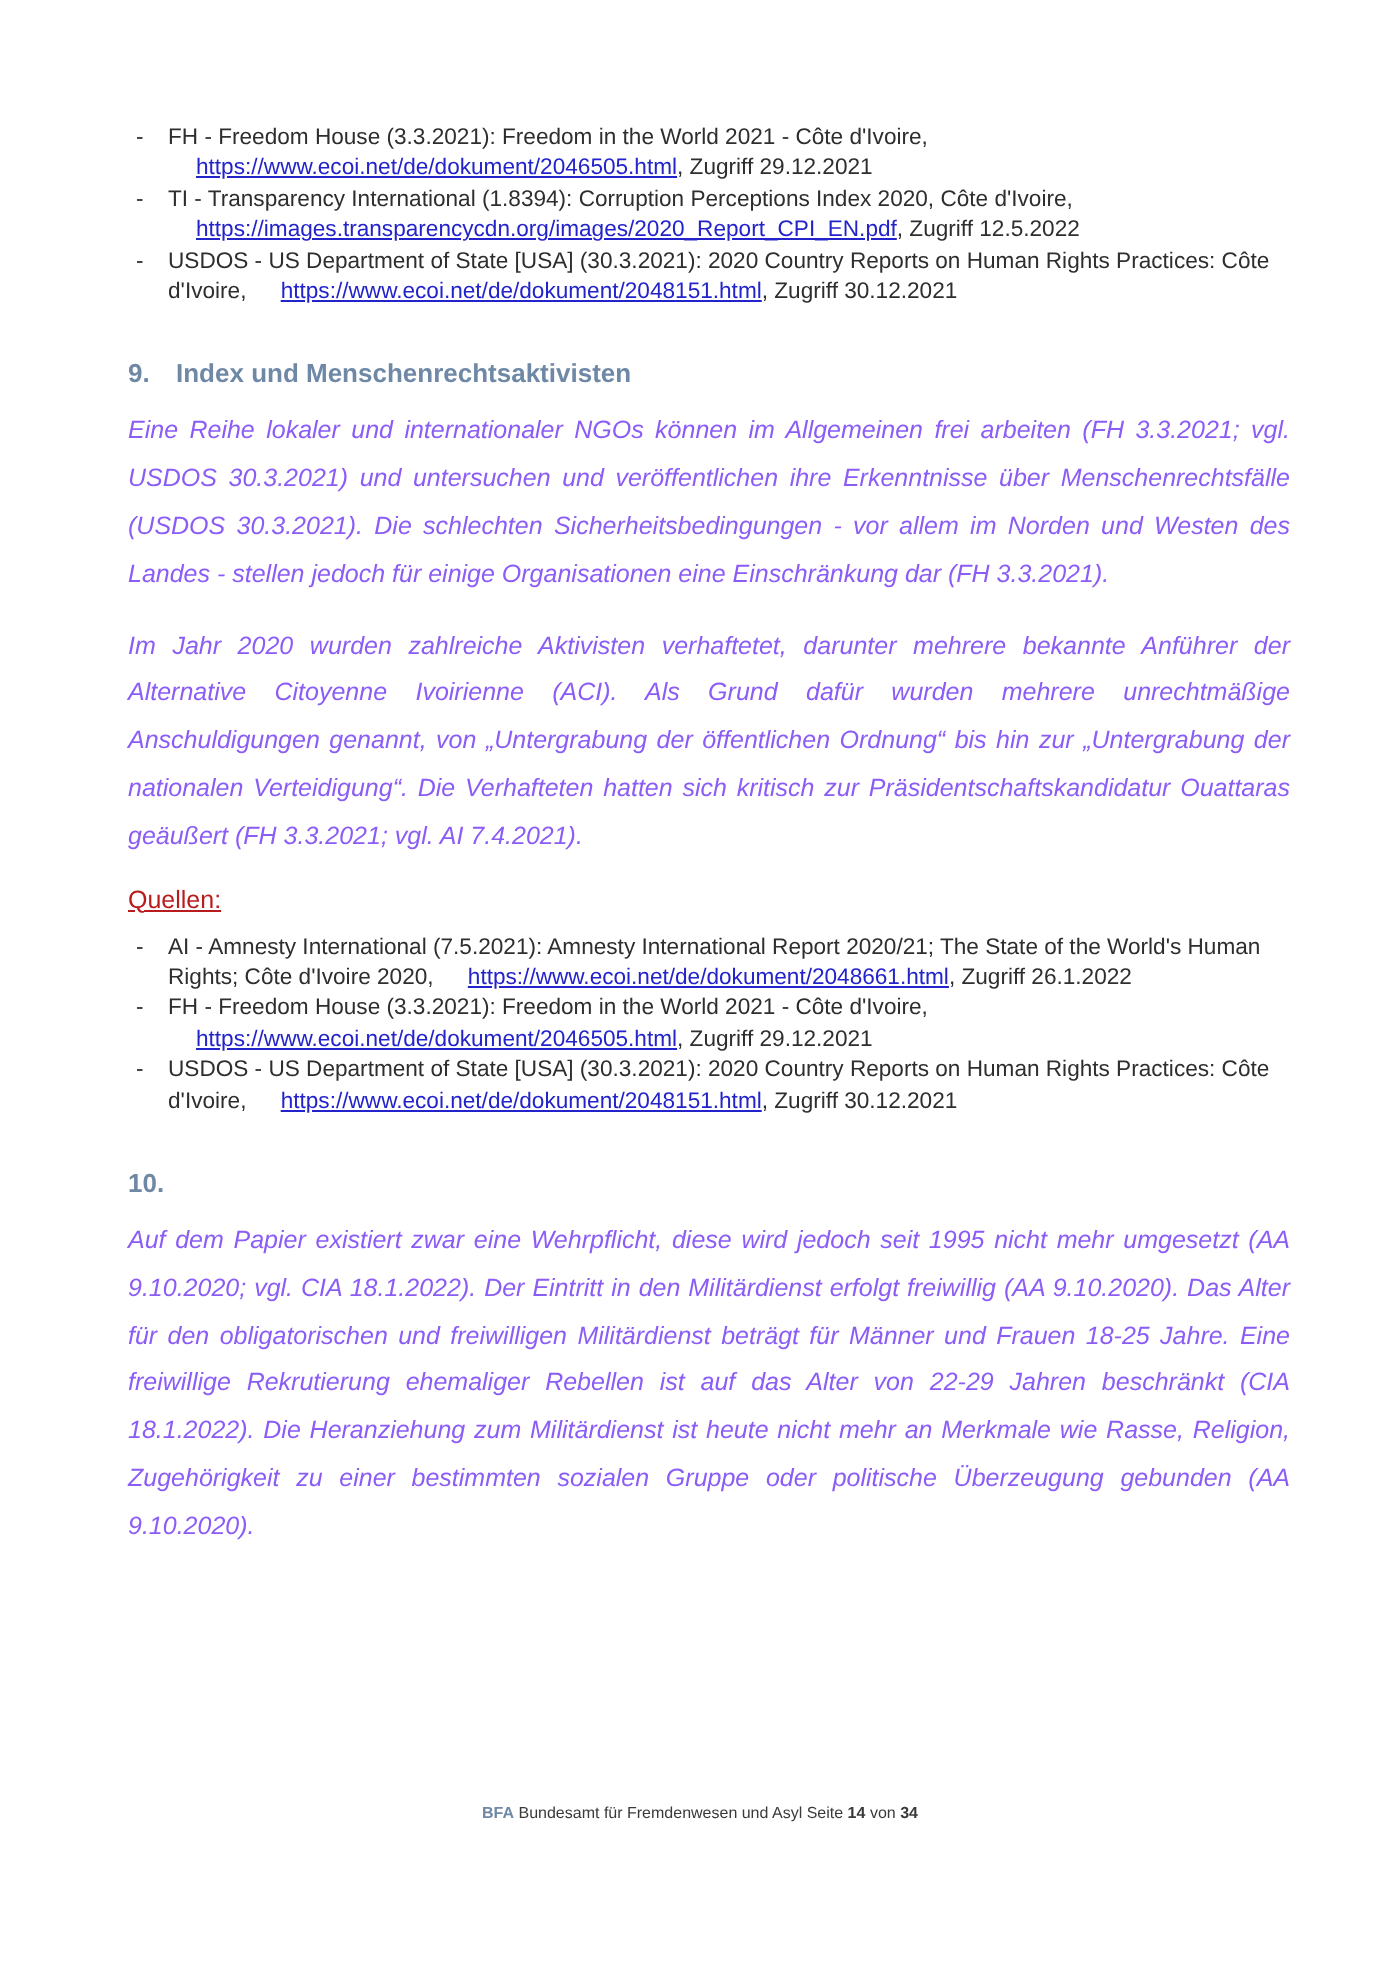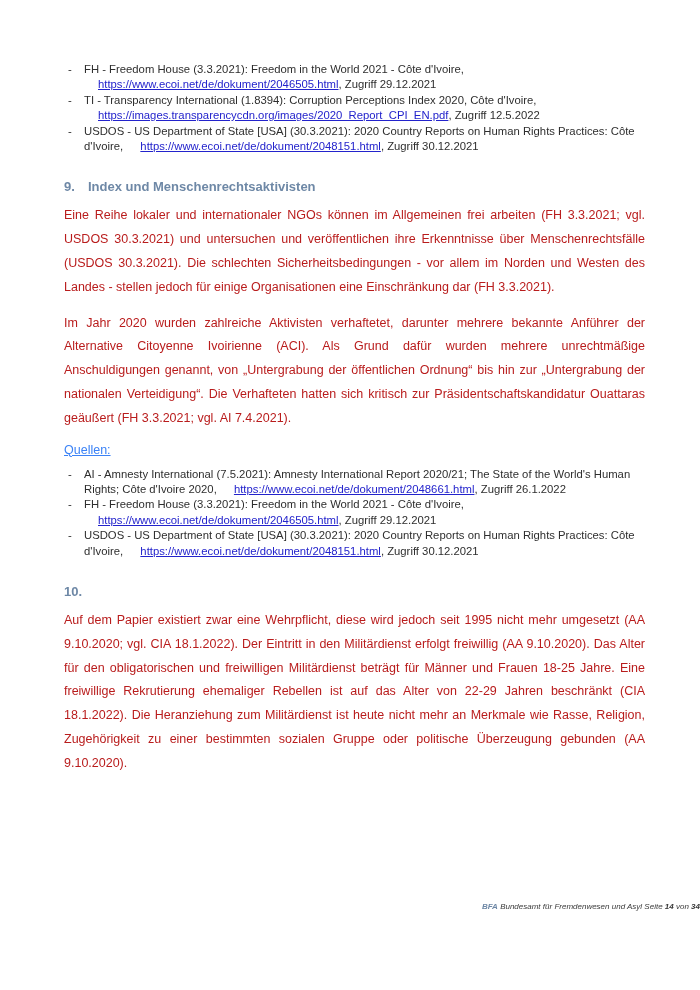--- a/index.html
+++ b/index.html
@@ -22,31 +22,31 @@
   .section-heading {
     display:flex; align-items:baseline;
     font-size:13px; font-weight:bold; color:#6e88a6;
     margin:25px 0 10px;
   }
   .section-number { width:24px; flex:0 0 24px; }
 
   
   p.body-par {
     font-size:12.5px; line-height:23.8px; text-align:justify;
-    margin:0 0 12px; color:#b91c1c;
+    margin:0 0 12px; color:#8b5cf6;font-style:italic;
   }
 
   .quellen-label {
-    font-size:12.5px; text-decoration:underline; margin:9px 0 10px; color:#3b82f6;
+    font-size:12.5px; text-decoration:underline; margin:9px 0 10px; color:#b91c1c;
   }
 
   
   .page-footer {
     position:absolute; left:0; right:0; top:901px;
-    text-align:right; font-size:8px; color:#3a3a3a; line-height:12px;font-style:italic;
+    text-align:center; font-size:8px; color:#3a3a3a; line-height:12px;
   }
   .bfa-abbr { color:#6e88a6; font-weight:bold; }
   .pg-num { font-weight:bold; }
 </style>
 </head>
 <body>
 
 <div class="content">
 
   <div class="src-list">

